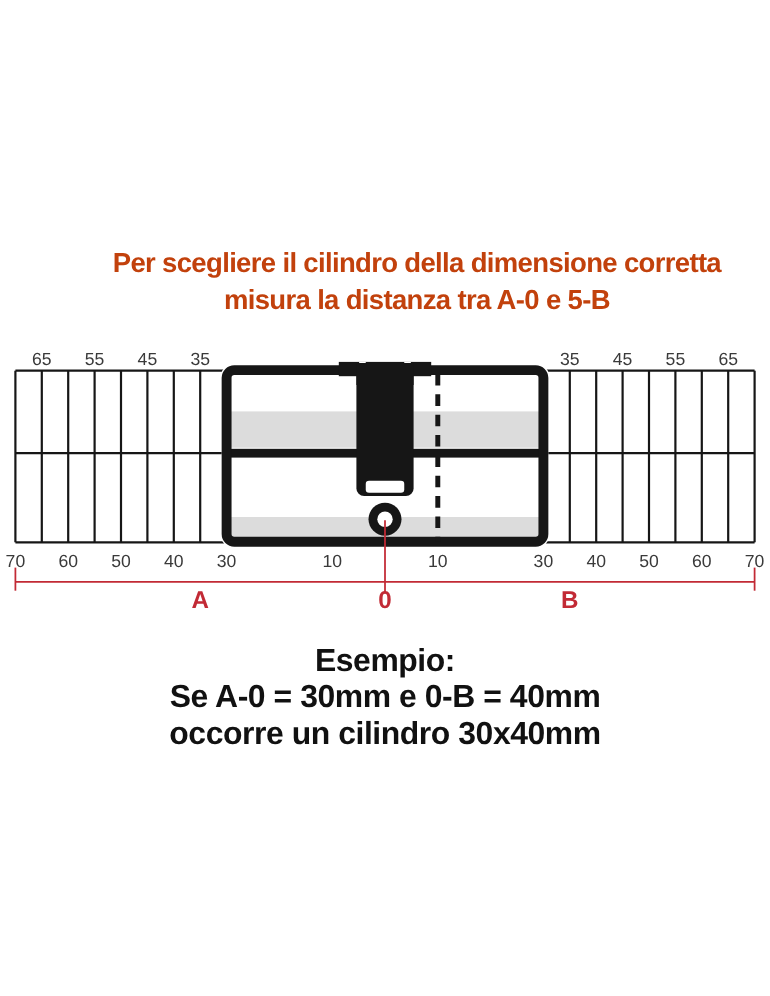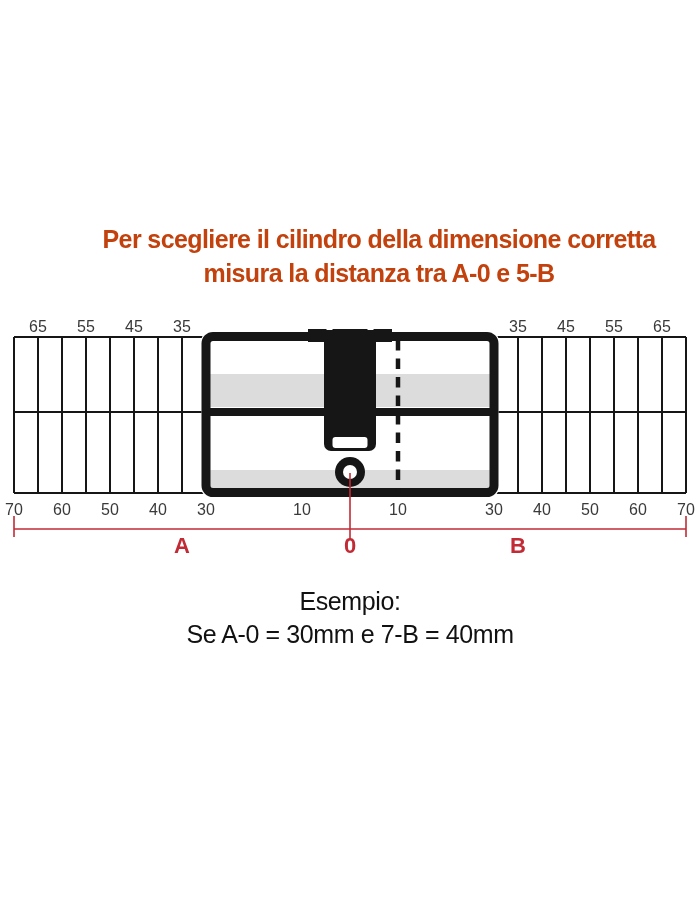--- a/index.html
+++ b/index.html
@@ -27,23 +27,23 @@
     letter-spacing: -0.6px;
     color: #c2410c;
     padding-left: 29px;
   }
   .example-block {
     position: absolute;
     top: 585px;
     left: 0;
     width: 700px;
     text-align: center;
-    font-size: 25px;
+    font-size: 29px;
     line-height: 33px;
-    font-weight: 400;
+    font-weight: 700;
     letter-spacing: -0.4px;
     color: #111111;
   }
   #diagram-svg {
     position: absolute;
     top: 0;
     left: 0;
   }
   #diagram-svg text {
     font-family: "Liberation Sans", sans-serif;
@@ -117,16 +117,17 @@
       <line x1="14" y1="516" x2="14" y2="537" stroke="#c22a35" stroke-width="1.6"></line>
       <line x1="686" y1="516" x2="686" y2="537" stroke="#c22a35" stroke-width="1.6"></line>
       <line x1="350" y1="473" x2="350" y2="539" stroke="#c22a35" stroke-width="1.6"></line>
       <text x="182" y="553" text-anchor="middle" font-size="22" font-weight="bold" fill="#c22a35">A</text>
       <text x="350" y="553" text-anchor="middle" font-size="22" font-weight="bold" fill="#c22a35">0</text>
       <text x="518" y="553" text-anchor="middle" font-size="22" font-weight="bold" fill="#c22a35">B</text>
     </svg>
 
   <div class="example-block">
     <div>Esempio:</div>
-    <div>Se A-0 = 30mm e 7-B = 40mm</div>
+    <div>Se A-0 = 30mm e 0-B = 40mm</div>
+    <div>occorre un cilindro 30x40mm</div>
   </div>
 
 </div>
 
 </body></html>

